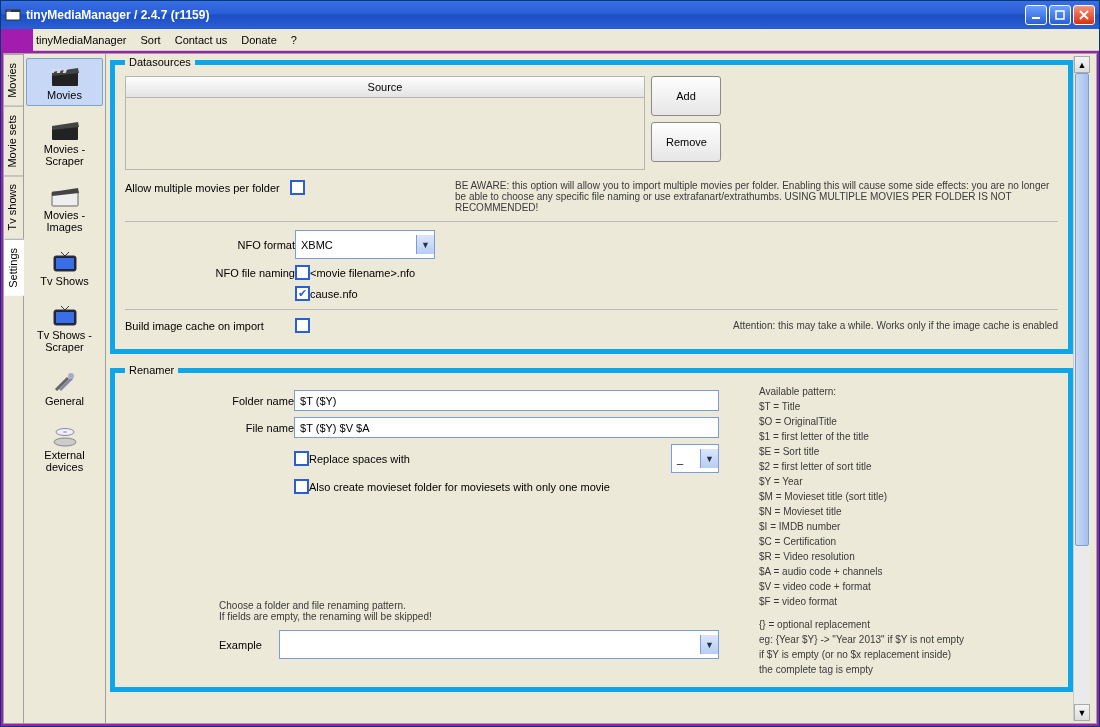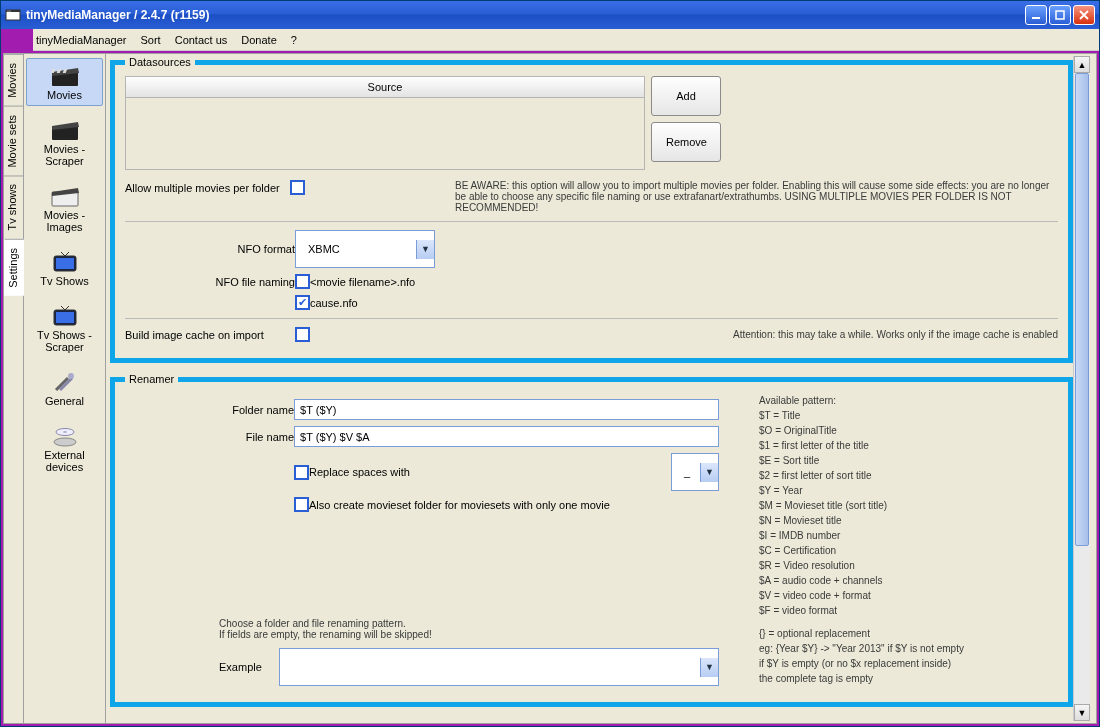--- a/index.html
+++ b/index.html
@@ -178,24 +178,24 @@
   }
   .cb.checked::after {
     content: "✔";
     color: #2a5ed5;
     font-size: 11px;
     line-height: 1;
   }
   .select {
     border: 1px solid #7a9cd8;
     background: #fff;
-    height: 38px;
+    height: 29px;
     display: inline-flex;
     align-items: center;
-    padding: 0 0 0 12px;
+    padding: 0 0 0 5px;
     cursor: pointer;
   }
   .select .arrow {
     width: 18px; height: 19px;
     margin-left: auto;
     background: linear-gradient(#dbe6fb,#b7cdf3);
     border-left: 1px solid #7a9cd8;
     display: flex; align-items: center; justify-content: center;
     color: #234;
     font-size: 9px;

